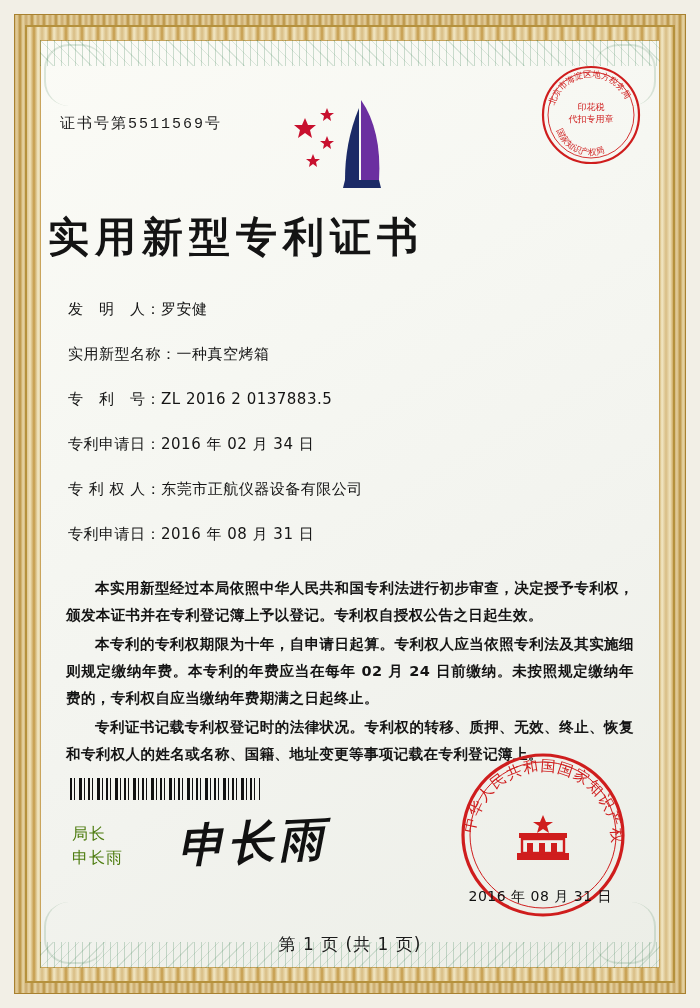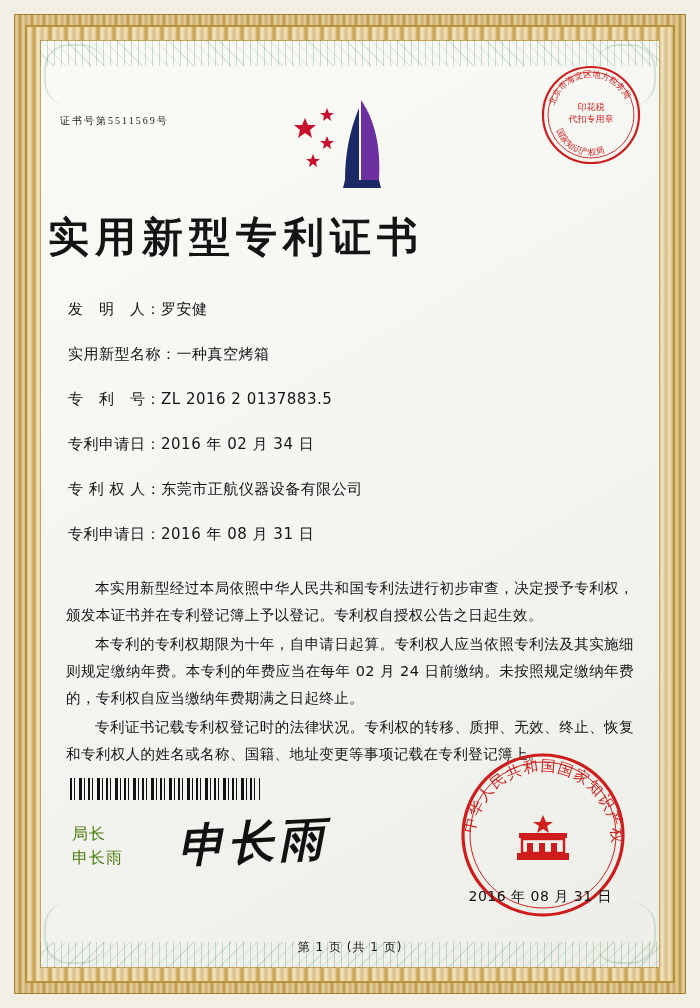--- a/index.html
+++ b/index.html
@@ -75,24 +75,24 @@
   
   .content {
     position: absolute;
     left: 48px; top: 50px; right: 48px; bottom: 48px;
   }
 
   .cert-no {
     position: absolute;
     left: 12px;
     top: 64px;
-    font-size: 10px;
+    font-size: 15px;
     letter-spacing: 2px;
     color: #1a1a1a;
-    font-family: Liberation Serif, serif;
+    font-family: Liberation Mono, monospace;
   }
 
   
   .emblem {
     position: absolute;
     left: 235px;
     top: 42px;
     width: 130px;
     height: 110px;
   }
@@ -136,20 +136,21 @@
 
   .paragraphs {
     position: absolute;
     left: 18px;
     right: 18px;
     top: 525px;
     font-size: 14.5px;
     line-height: 27px;
     color: #141414;
     font-family: "DejaVu Sans", "Liberation Sans", sans-serif;
+    font-weight: bold;
   }
   .paragraphs p {
     margin: 0 0 2px 0;
     text-indent: 29px;
     text-align: justify;
     letter-spacing: 0.4px;
   }
 
   
   .barcode {
@@ -206,21 +207,21 @@
     color: #111;
     font-family: "DejaVu Sans", "Liberation Sans", sans-serif;
     letter-spacing: 0.5px;
   }
 
   .page-footer {
     position: absolute;
     left: 0; right: 0;
     bottom: 4px;
     text-align: center;
-    font-size: 12px;
+    font-size: 17px;
     color: #1a1a1a;
     font-family: "DejaVu Sans", "Liberation Sans", sans-serif;
     letter-spacing: 1px;
   }
 </style>
 </head>
 <body>
 
 <div class="page">
 

